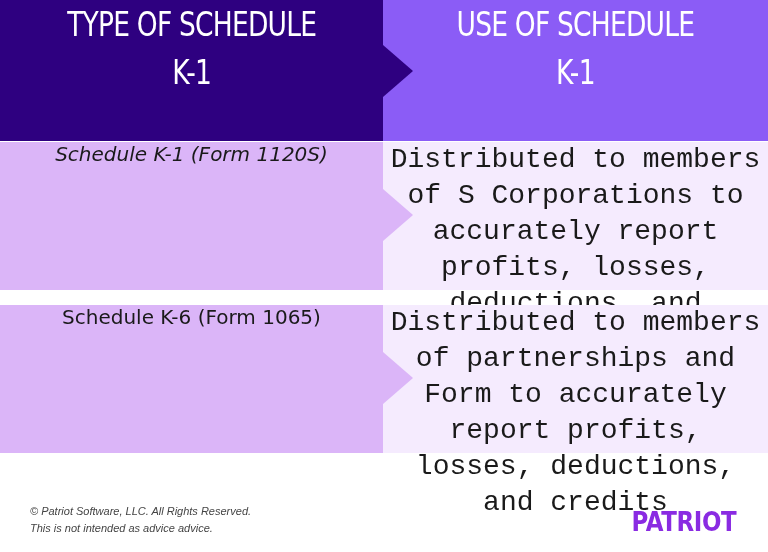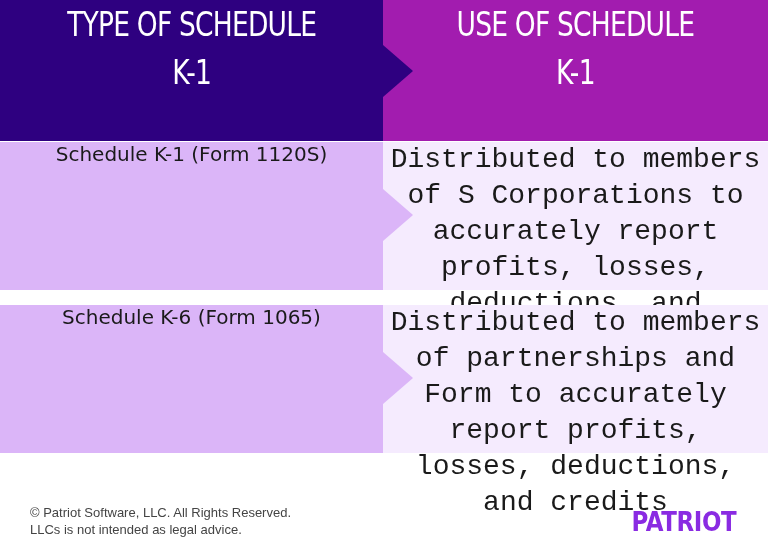--- a/index.html
+++ b/index.html
@@ -1,56 +1,56 @@
 <!DOCTYPE html>
 <html><head>
 <meta charset="utf-8">
 <style>
   html, body { margin:0; padding:0; }
   body { width:768px; height:552px; background:#ffffff; position:relative; overflow:hidden; font-family:"Liberation Sans", sans-serif; }
   .cell { position:absolute; display:flex; align-items:flex-start; justify-content:center; text-align:center; box-sizing:border-box; }
   .hdr { color:#ffffff; font-family:"DejaVu Sans", sans-serif; font-size:34px; line-height:48px; letter-spacing:-1px; transform:scaleX(0.78); font-weight:normal; }
   .hdr-left { left:0; top:0; width:383px; height:141px; background:#2e0080; }
-  .hdr-right { left:383px; top:0; width:385px; height:141px; background:#a21caf; }
+  .hdr-right { left:383px; top:0; width:385px; height:141px; background:#8b5cf6; }
   .row-left { left:0; width:383px; height:148px; background:#dbb5f8; }
   .row-right { left:383px; width:385px; height:148px; background:#f5ebfe; }
   .type-text { font-family:"DejaVu Sans", sans-serif; font-size:20px; color:#1a1a1a; }
   .use-text { font-family:Liberation Mono, monospace; font-size:28px; line-height:36px; color:#1a1a1a; padding:0 6px; }
   .arrow { position:absolute; width:0; height:0; border-top:26px solid transparent; border-bottom:26px solid transparent; }
-  .footer-line { position:absolute; left:30px; font-size:13px; color:#444; font-family:"Liberation Sans", sans-serif; }
+  .footer-line { position:absolute; left:30px; font-size:11px; color:#444; font-family:"Liberation Sans", sans-serif;font-style:italic; }
   .logo { position:absolute; right:32px; top:506px; font-family:"DejaVu Sans", sans-serif; font-weight:bold; font-size:27px; color:#8a2be2; transform:scaleX(0.85); transform-origin:right center; letter-spacing:-0.5px; }
 </style>
 </head>
 <body>
 
 <div class="cell hdr-left">
   <div class="hdr">
     <div>TYPE OF SCHEDULE</div>
     <div>K-1</div>
   </div>
 </div>
 <div class="cell hdr-right">
   <div class="hdr">
     <div>USE OF SCHEDULE</div>
     <div>K-1</div>
   </div>
 </div>
 <div class="arrow" style="left:383px; top:45px; border-left:30px solid #2e0080;"></div>
 
-<div class="cell row-left" style="top:142px;">
+<div class="cell row-left" style="top:142px;font-style:italic;">
   <span class="type-text">Schedule K-1 (Form 1120S)</span>
 </div>
 <div class="cell row-right" style="top:142px;">
   <span class="use-text">Distributed to members of S Corporations to accurately report profits, losses, deductions, and credits</span>
 </div>
 <div class="arrow" style="left:383px; top:189px; border-left:30px solid #dbb5f8;"></div>
 
 <div class="cell row-left" style="top:305px;">
   <span class="type-text">Schedule K-6 (Form 1065)</span>
 </div>
 <div class="cell row-right" style="top:305px;">
   <span class="use-text">Distributed to members of partnerships and Form to accurately report profits, losses, deductions, and credits</span>
 </div>
 <div class="arrow" style="left:383px; top:352px; border-left:30px solid #dbb5f8;"></div>
 
 <div class="footer-line" style="top:505px;">© Patriot Software, LLC. All Rights Reserved.</div>
-<div class="footer-line" style="top:522px;">LLCs is not intended as legal advice.</div>
+<div class="footer-line" style="top:522px;">This is not intended as advice advice.</div>
 <div class="logo">PATRIOT</div>
 
 </body></html>

